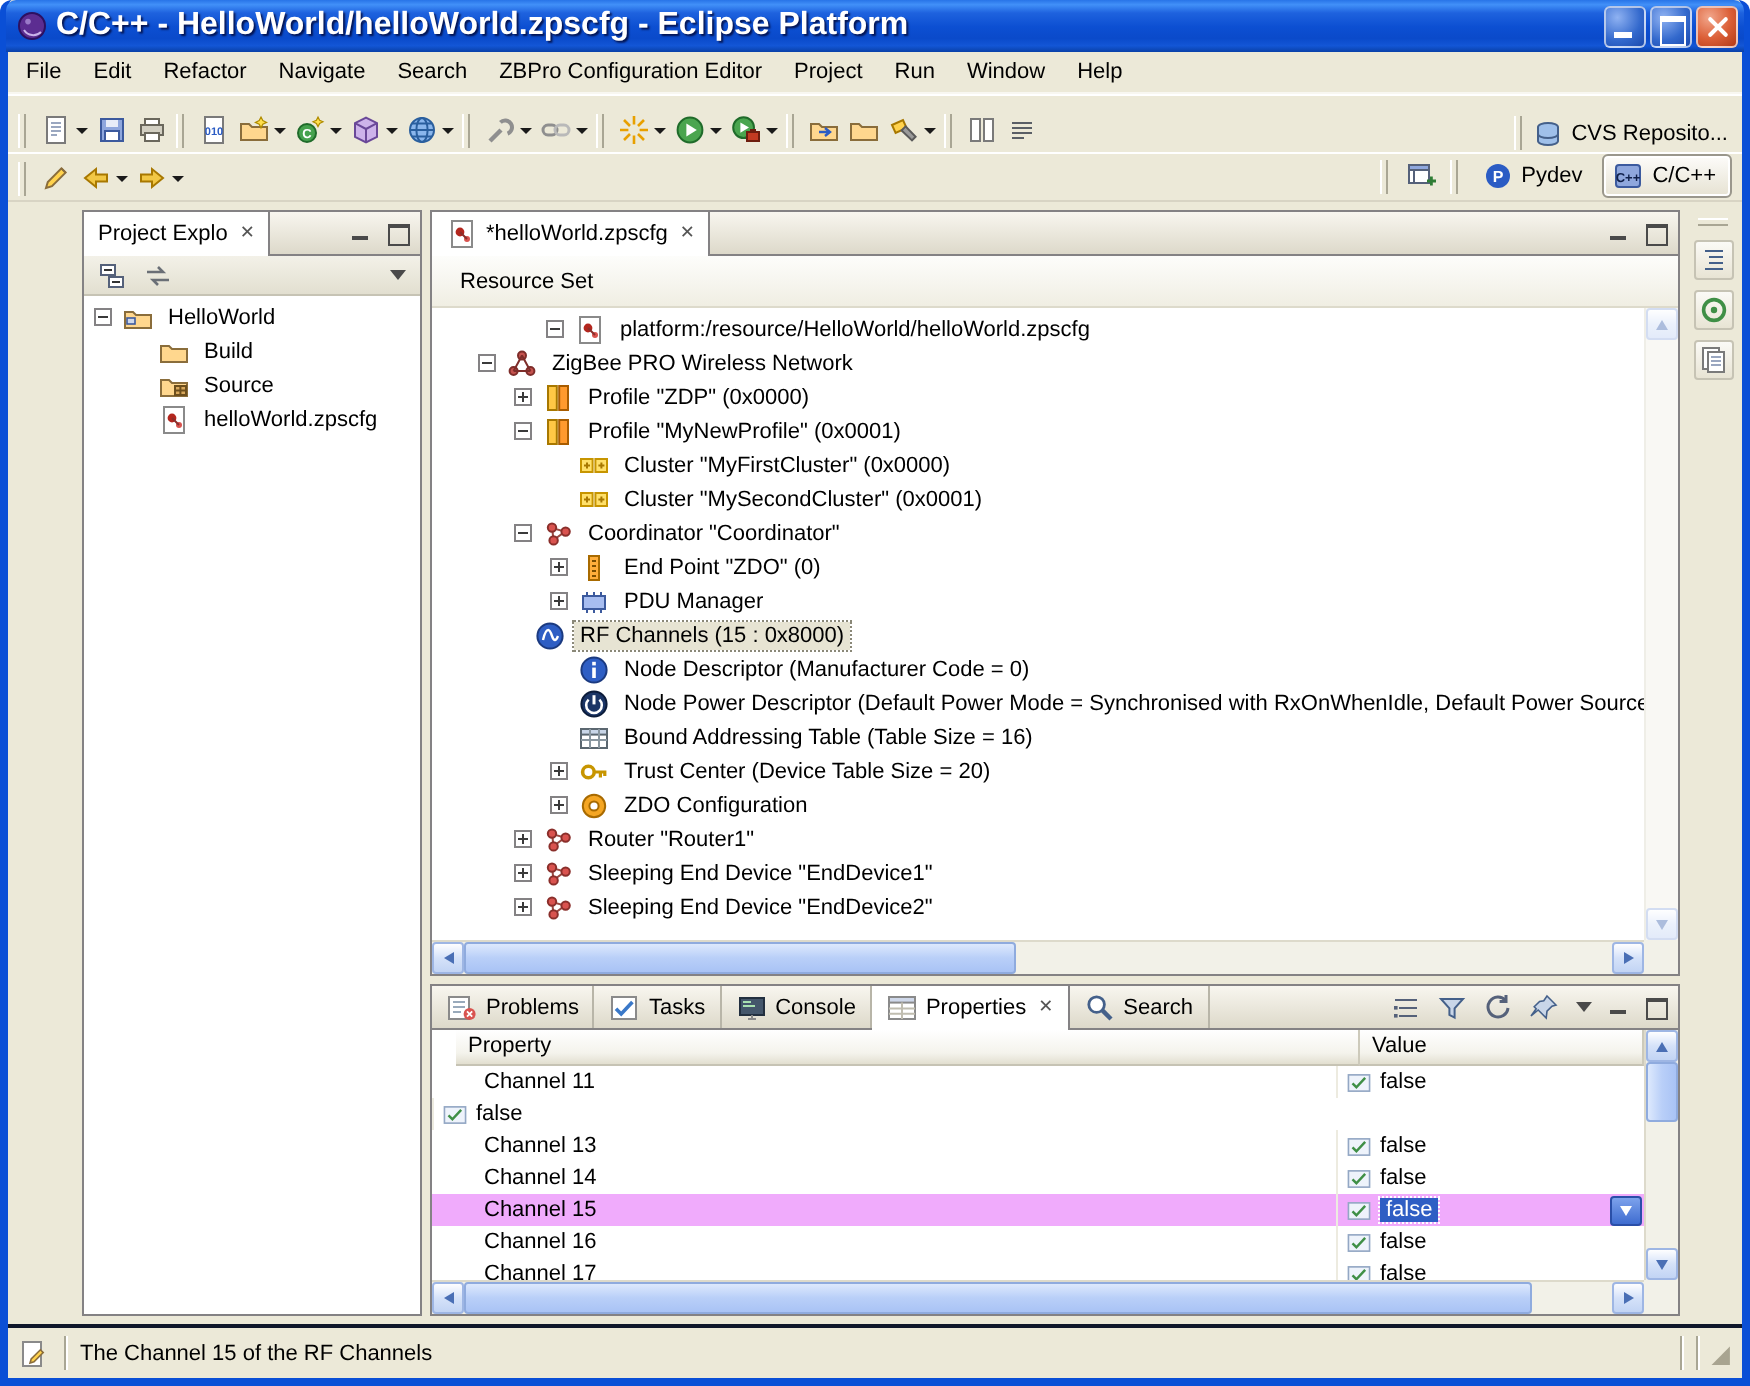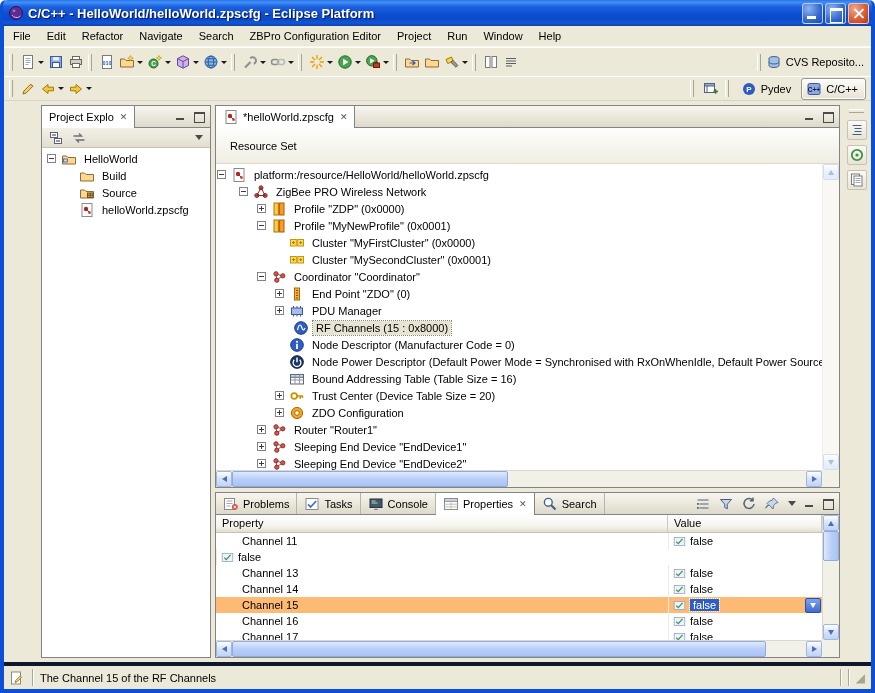--- a/index.html
+++ b/index.html
@@ -7,36 +7,36 @@
   body { font-family:"Liberation Sans","DejaVu Sans",sans-serif; font-size:11px; color:#000; cursor:default; -webkit-user-select:none; user-select:none; background:#fff; }
 
   .window { width:875px; height:693px; display:flex; flex-direction:column;
     background:#ECE9D8; border:4px solid #0A4FD6; border-top:none; border-radius:6px 6px 0 0; }
 
   
   .titlebar { height:26px; flex:none; display:flex; align-items:center; padding:0 3px 0 5px; gap:4px;
     border-radius:5px 5px 0 0; margin:0 -1px;
     background:linear-gradient(180deg,#2874E8 0%,#4190F8 9%,#1E62DE 25%,#0C4FD2 52%,#0A4ACA 74%,#1356D6 88%,#0940A8 100%); }
   .appicon { width:16px; height:16px; }
-  .title-text { flex:1; color:#fff; font-weight:bold; font-size:13px; white-space:nowrap; overflow:hidden;
+  .title-text { flex:1; color:#fff; font-weight:bold; font-size:16px; white-space:nowrap; overflow:hidden;
     text-shadow:1px 1px 1px rgba(0,0,40,.75); }
   .winbtns { display:flex; gap:2px; }
   .wbtn { position:relative; width:21px; height:21px; border-radius:3px; border:1px solid rgba(255,255,255,.65); }
   .wbtn.min,.wbtn.max { background:radial-gradient(circle at 30% 25%, #8FB2F2, #3268CC 60%, #1B4AAE); }
   .wbtn.close { background:radial-gradient(circle at 30% 25%, #F2A78C, #DB5E36 55%, #B33A18); }
   .wbtn.min::after { content:""; position:absolute; left:4px; bottom:4px; width:9px; height:3px; background:#fff; }
   .wbtn.max::after { content:""; position:absolute; left:4px; top:4px; width:11px; height:11px; border:1px solid #fff; border-top:3px solid #fff; }
   .wbtn.close::before,.wbtn.close::after { content:""; position:absolute; left:8.5px; top:3px; width:2px; height:13px; background:#fff; border-radius:1px; }
   .wbtn.close::before { transform:rotate(45deg); } .wbtn.close::after { transform:rotate(-45deg); }
 
   
   .menubar { height:21px; flex:none; display:flex; align-items:center; padding:1px 1px; border-bottom:1px solid #F8F7F1; }
   .menu-item { padding:3px 8px 4px; white-space:nowrap; }
 
-  .tbrow { flex:none; display:flex; align-items:center; border-top:1px solid #FFFFFF; padding:1px 3px; }
+  .tbrow { flex:none; display:flex; align-items:flex-end; border-top:1px solid #FFFFFF; padding:1px 3px; }
   .tb1 { height:29px; } .tb2 { height:25px; border-bottom:1px solid #D8D4C4; }
   .tb-left { display:flex; align-items:center; flex:1; min-width:0; }
   .grip { width:4px; height:17px; margin:0 5px 0 2px; border-left:1px solid #FFFFFF; border-right:1px solid #A9A694; flex:none; }
   .tbtn { display:flex; align-items:center; padding:2px 2px; border-radius:2px; flex:none; }
   .dd { width:0; height:0; border-left:3px solid transparent; border-right:3px solid transparent; border-top:3px solid #1a1a1a; margin-left:2px; }
   .ticon { width:16px; height:16px; display:inline-block; flex:none; }
   .ticon svg { width:100%; height:100%; display:block; }
   .tb-right { display:flex; align-items:center; margin-left:auto; }
   .cvs-area { display:flex; align-items:center; gap:4px; padding-right:4px; white-space:nowrap; }
 
@@ -73,21 +73,21 @@
   .exp { width:9px; height:9px; flex:none; border:1px solid #848284; background:#fff; position:relative; margin:0 5px 0 1px; }
   .exp::before { content:""; position:absolute; left:1px; right:1px; top:3px; height:1px; background:#3a3a3a; }
   .exp.plus::after { content:""; position:absolute; top:1px; bottom:1px; left:3px; width:1px; background:#3a3a3a; }
   .exp.none { visibility:hidden; }
   .trow .ticon { margin-right:4px; }
   .tlabel { padding:1px 3px; }
   .trow.selected .tlabel { background:#E7E4D3; outline:1px dotted #8a8878; }
 
   
   .editor-panel { flex:1; min-height:0; display:flex; flex-direction:column; border:1px solid #848284; background:#fff; }
-  .rs-header { flex:none; height:36px; display:flex; align-items:center; padding-left:14px;
+  .rs-header { flex:none; height:26px; display:flex; align-items:center; padding-left:14px;
     background:linear-gradient(180deg,#FDFDFB,#F0EEE3); border-bottom:1px solid #DDDACB; }
   .ebody { flex:1; min-height:0; display:flex; }
   .etree { flex:1; min-width:0; }
 
   
   .vscroll { width:17px; flex:none; display:flex; flex-direction:column; background:#F2F1E8; border-left:1px solid #DDDACB; }
   .hscroll { height:17px; flex:none; display:flex; background:#F2F1E8; border-top:1px solid #DDDACB; }
   .sb-btn { width:16px; height:16px; flex:none; display:flex; align-items:center; justify-content:center;
     background:linear-gradient(180deg,#FEFEFF,#D5E2F9 50%,#C2D4F4); border:1px solid #9EB6E4; border-radius:2px; }
   .arr { width:0; height:0; border:3px solid transparent; }
@@ -97,36 +97,36 @@
   .arr.right { border-left:5px solid #4A6FB5; border-right:none; }
   .sb-track { flex:1; position:relative; }
   .sb-thumb { position:absolute; background:linear-gradient(90deg,#DDE9FD,#B9CFF8 50%,#A9C3F5); border:1px solid #8FABDE; border-radius:2px; }
   .hscroll .sb-thumb { top:0; bottom:0; background:linear-gradient(180deg,#DDE9FD,#B9CFF8 50%,#A9C3F5); }
   .corner { width:17px; height:17px; flex:none; background:#F2F1E8; }
 
   
   .props-panel { height:166px; flex:none; display:flex; flex-direction:column; border:1px solid #848284; background:#fff; }
   .pbody { flex:1; min-height:0; display:flex; }
   .ptable { flex:1; min-width:0; display:flex; flex-direction:column; overflow:hidden; }
-  .phead { flex:none; height:18px; display:flex; }
+  .phead { flex:none; height:18px; display:flex;padding-left:12px; }
   .ph-cell { background:linear-gradient(180deg,#FFFFFF,#F4F3EC 68%,#E2DFD0); border-right:1px solid #CDCABB; border-bottom:1px solid #C6C3B4; padding:2px 6px; white-space:nowrap; }
   .ph-prop { width:452px; flex:none; } .ph-val { flex:1; }
   .prows { flex:1; min-height:0; overflow:hidden; }
   .prow { display:flex; align-items:center; height:16px; }
   .pc-prop { width:452px; flex:none; padding-left:26px; overflow:hidden; white-space:nowrap; }
   .pc-val { flex:1; min-width:0; height:100%; display:flex; align-items:center; gap:4px; padding-left:4px; border-left:1px solid #EDEBE0; white-space:nowrap; }
   .pc-val .ticon { width:13px; height:13px; }
-  .prow.selected { background:#fdba74; }
+  .prow.selected { background:#f0abfc; }
   .prow.selected .val-text { background:#2E5EC4; color:#fff; padding:0 3px; outline:1px dotted #fff; }
   .combo-btn { margin-left:auto; margin-right:1px; width:16px; height:15px; flex:none; display:flex; align-items:center; justify-content:center;
     background:linear-gradient(180deg,#7DA2EC,#3E6CD0); border:1px solid #2A4FA8; border-radius:2px; }
   .combo-btn .arr.down { border-top-color:#fff; }
 
   
-  .statusbar { flex:none; height:27px; display:flex; align-items:center; gap:7px; padding:2px 5px; border-top:4px solid #0f172a; }
+  .statusbar { flex:none; height:27px; display:flex; align-items:center; gap:7px; padding:2px 5px; border-top:2px solid #0f172a; }
   .st-sep { width:1px; height:17px; background:#A9A694; box-shadow:1px 0 0 #fff; flex:none; }
   .st-msg { white-space:nowrap; }
   .statusbar .spacer { flex:1; }
   .resize-grip { font-size:12px; color:#A8A490; line-height:10px; padding-right:1px; }
 
   .dis { opacity:.45; }
 </style>
 </head>
 <body>
 
@@ -508,21 +508,21 @@
           <div class="ptab-right">
             <span class="vbtn vmin"></span>
             <span class="vbtn vmax"></span>
           </div>
         </div>
         <div class="rs-header">
           <span>Resource Set</span>
         </div>
         <div class="ebody">
           <div class="tree etree">
-              <div class="trow" style="padding-left: 0;">
+              <div class="trow" style="padding-left: 16px; margin-left: 40px;">
                 <span class="exp "></span>
                 <span class="ticon">
                   <svg viewBox="0 0 16 16" xmlns="http://www.w3.org/2000/svg">
                     <rect x="3" y="1.5" width="10" height="13" fill="#fff" stroke="#8a8a8a"></rect>
                     <circle cx="7" cy="7" r="2.2" fill="#b3261e"></circle>
                     <circle cx="10.5" cy="10.5" r="1.5" fill="#d9534f"></circle>
                     <path d="M7 7l3.5 3.5" stroke="#8a2f2b"></path>
                   </svg>
                 </span>
                 <span class="tlabel">platform:/resource/HelloWorld/helloWorld.zpscfg</span>
@@ -606,21 +606,21 @@
               <div class="trow" style="padding-left: 58px;">
                 <span class="exp plus"></span>
                 <span class="ticon">
                   <svg viewBox="0 0 16 16" xmlns="http://www.w3.org/2000/svg">
                     <rect x="2.5" y="5" width="11" height="6.5" fill="#a7bdf0" stroke="#3c5a9e"></rect>
                     <path d="M4.5 5V3M8 5V3M11.5 5V3M4.5 13.5v-2M8 13.5v-2M11.5 13.5v-2" stroke="#3c5a9e" fill="none"></path>
                   </svg>
                 </span>
                 <span class="tlabel">PDU Manager</span>
               </div>
-              <div class="trow selected" style="padding-left: 62px;">
+              <div class="trow selected" style="padding-left: 36px;">
                 <span class="exp none"></span>
                 <span class="ticon">
                   <svg viewBox="0 0 16 16" xmlns="http://www.w3.org/2000/svg">
                     <circle cx="8" cy="8" r="6.3" fill="#2e5ec4" stroke="#1b3a80"></circle>
                     <path d="M4.5 10c.8-3.5 1.8-5 2.6-5s1.4 1.5 1.9 3 .9 2 1.5 2 1-.7 1.5-2" stroke="#fff" stroke-width="1.2" fill="none"></path>
                   </svg>
                 </span>
                 <span class="tlabel">RF Channels (15 : 0x8000)</span>
               </div>
               <div class="trow" style="padding-left: 58px;">

